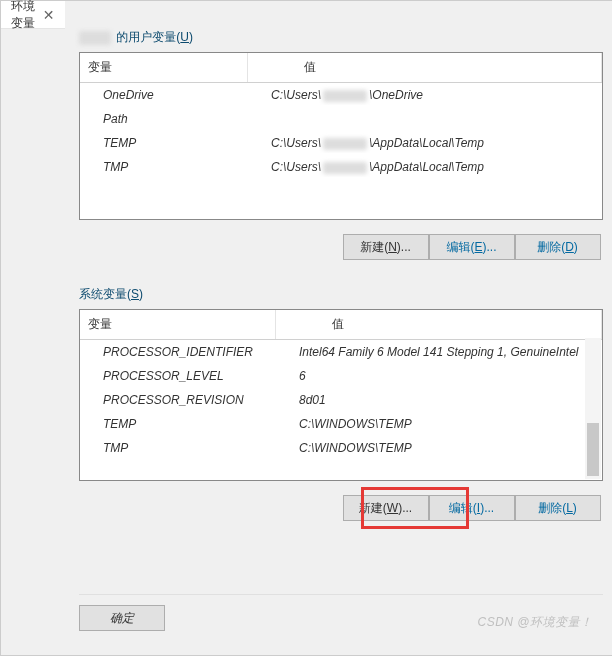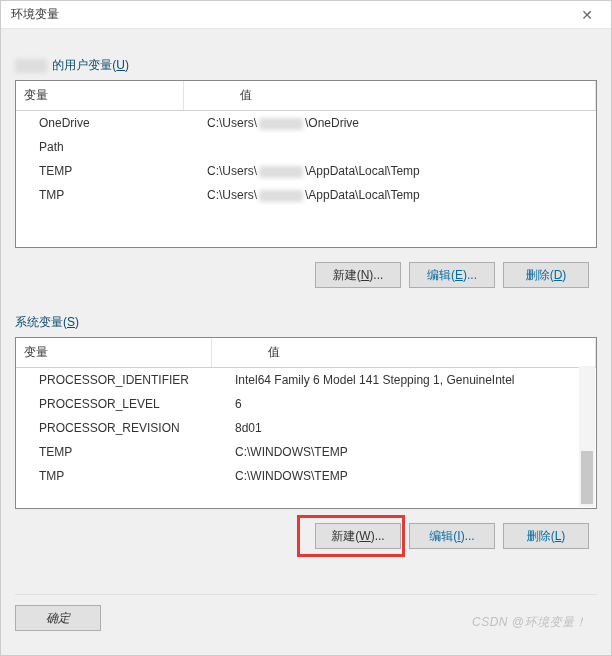--- a/index.html
+++ b/index.html
@@ -10,21 +10,21 @@
       width: 612px;
       height: 656px;
       overflow: hidden;
       color: #333;
     }
     .dialog {
       border: 1px solid #ccc;
       width: 612px;
       height: 656px;
       display: flex;
-      flex-direction: column;
+      flex-direction: row;
       background: #f0f0f0;
     }
     .titlebar {
       background: #fff;
       height: 28px;
       display: flex;
       align-items: center;
       justify-content: space-between;
       padding: 0 6px 0 10px;
       border-bottom: 1px solid #e5e5e5;
@@ -79,20 +79,21 @@
       padding: 6px 8px;
       border-right: 1px solid #e4e4e4;
     }
     .col1 { width: 168px; flex-shrink: 0; }
     .col2 { flex: 1; }
     .lv-body { overflow-y: auto; height: calc(100% - 28px); }
     .lv-row {
       display: flex;
       padding: 2px 15px;
       line-height: 18px;
+      font-style: italic;
     }
     .lv-row .cell {
       padding: 1px 8px;
       white-space: nowrap;
       overflow: hidden;
       text-overflow: ellipsis;
     }
     .cell.col2 .blur-mid {
       display: inline-block;
       width: 44px;
@@ -114,22 +115,22 @@
     .scrollbar-thumb {
       position: absolute;
       left: 2px;
       right: 2px;
       background: #c8c8c8;
       border-radius: 0;
     }
     .btn-row {
       display: flex;
       justify-content: flex-end;
-      gap: 8px;
-      margin: 14px 8px 8px 0;
+      gap: 0;
+      margin: 14px 2px 8px 0;
       position: relative;
     }
     .btn {
       min-width: 86px;
       height: 26px;
       background: #e1e1e1;
       border: 1px solid #adadad;
       display: flex;
       align-items: center;
       justify-content: center;

